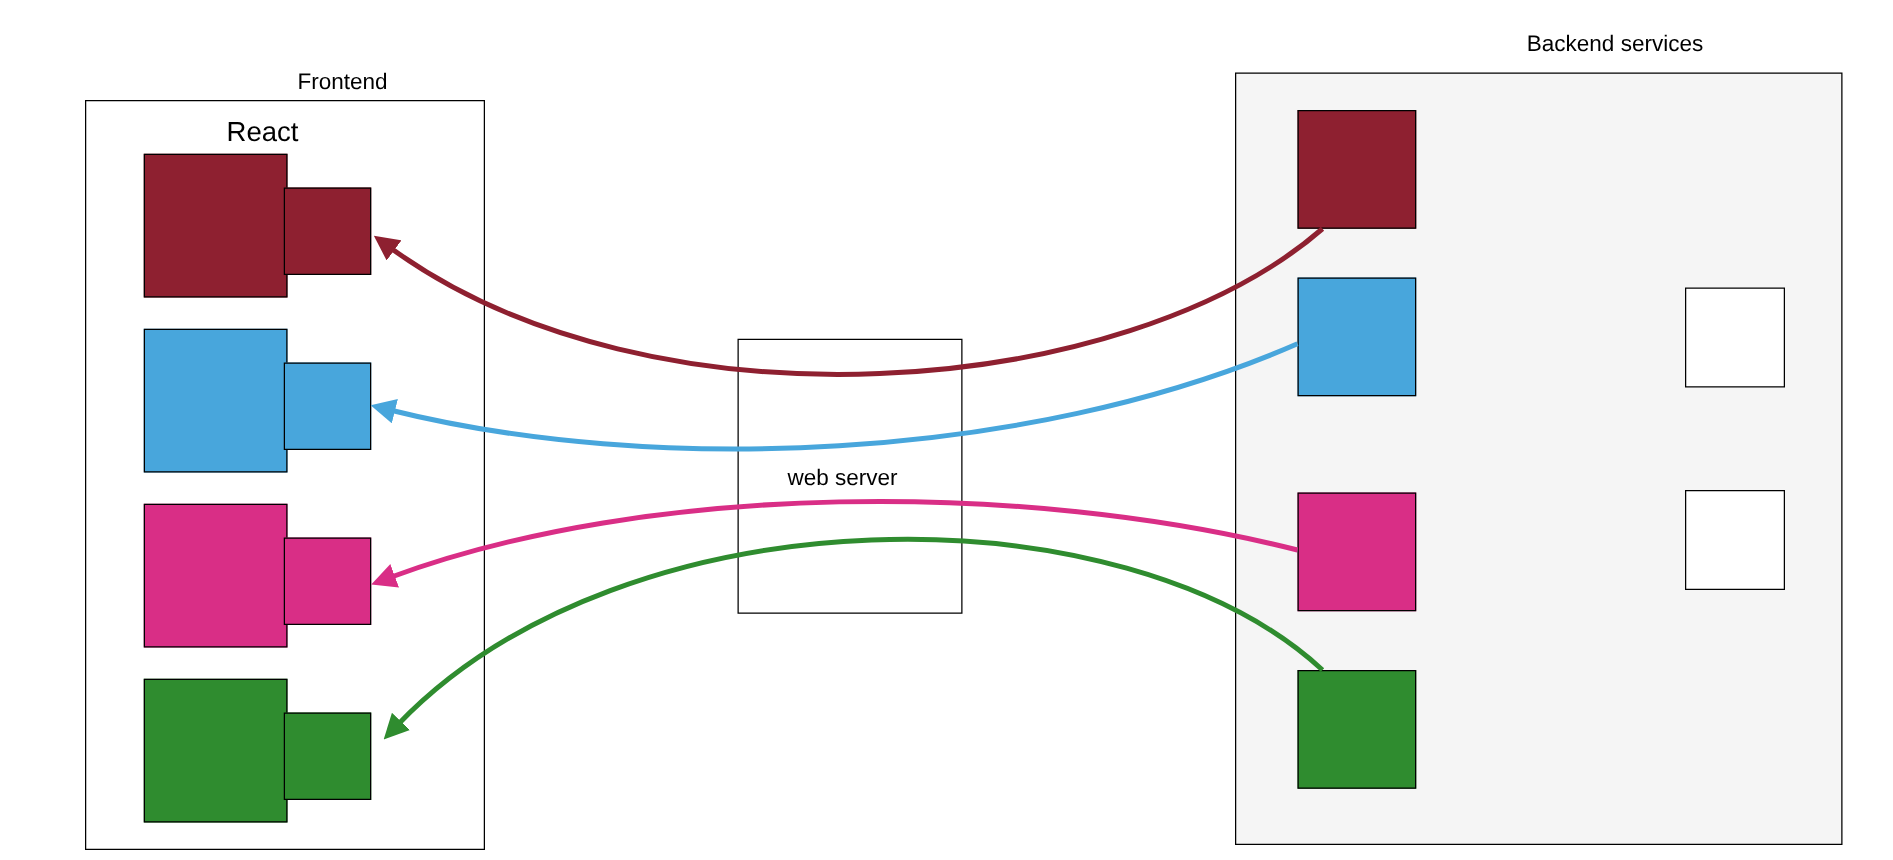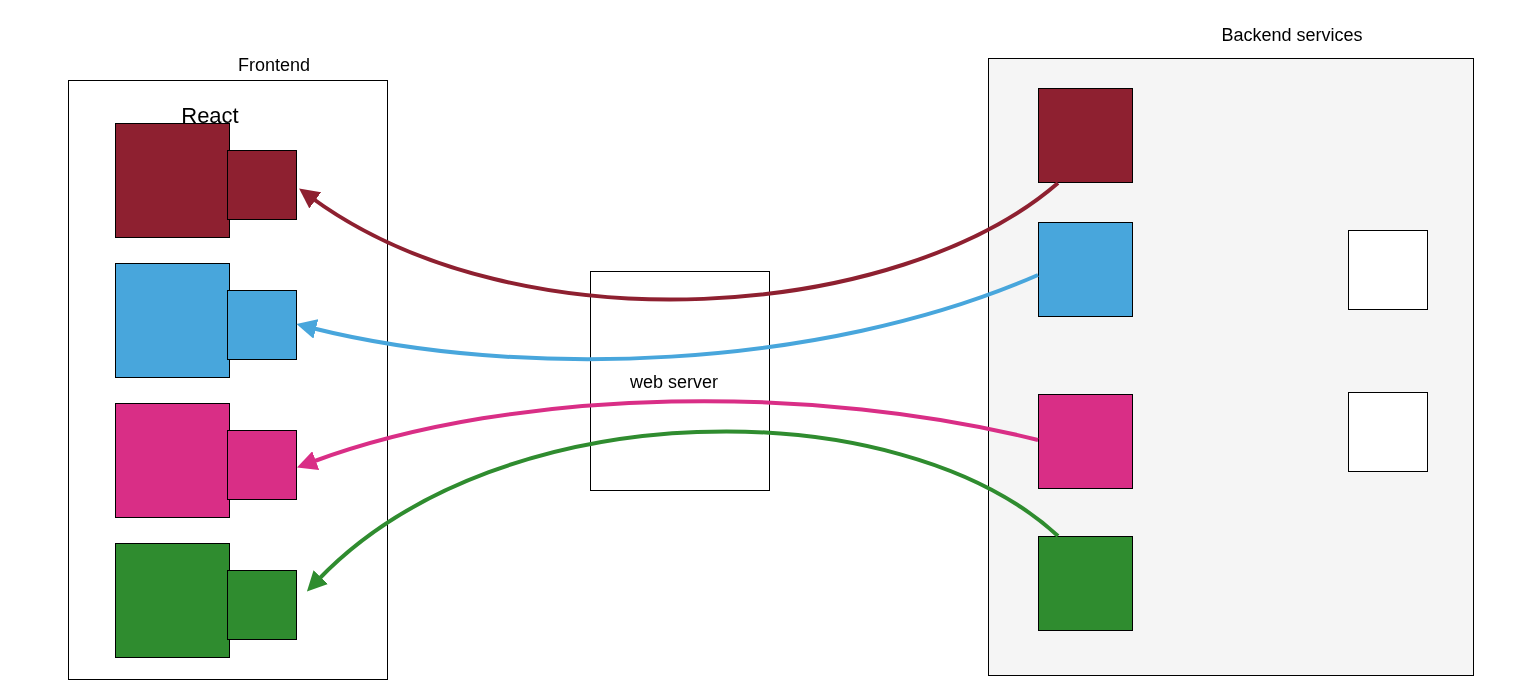--- a/index.html
+++ b/index.html
@@ -33,21 +33,21 @@
       width: 1514px;
       height: 688px;
       pointer-events: none;
     }
   </style>
 </head>
 <body>
 
 <div class="container" style="left:68px; top:80px; width:320px; height:600px;"></div>
 <div class="label" style="left:145px; top:55px; width:165px;text-align:right;">Frontend</div>
-<div class="label label-large" style="left:160px; top:93px; width:100px;margin-top:10px;">React</div>
+<div class="label label-large" style="left:160px; top:93px; width:100px;">React</div>
 
 <div class="box" style="left:115px; top:123px; width:115px; height:115px; background:#8e2030;"></div>
 <div class="box" style="left:227px; top:150px; width:70px; height:70px; background:#8e2030;"></div>
 
 <div class="box" style="left:115px; top:263px; width:115px; height:115px; background:#48a6dc;"></div>
 <div class="box" style="left:227px; top:290px; width:70px; height:70px; background:#48a6dc;"></div>
 
 <div class="box" style="left:115px; top:403px; width:115px; height:115px; background:#d92e86;"></div>
 <div class="box" style="left:227px; top:430px; width:70px; height:70px; background:#d92e86;"></div>
 

